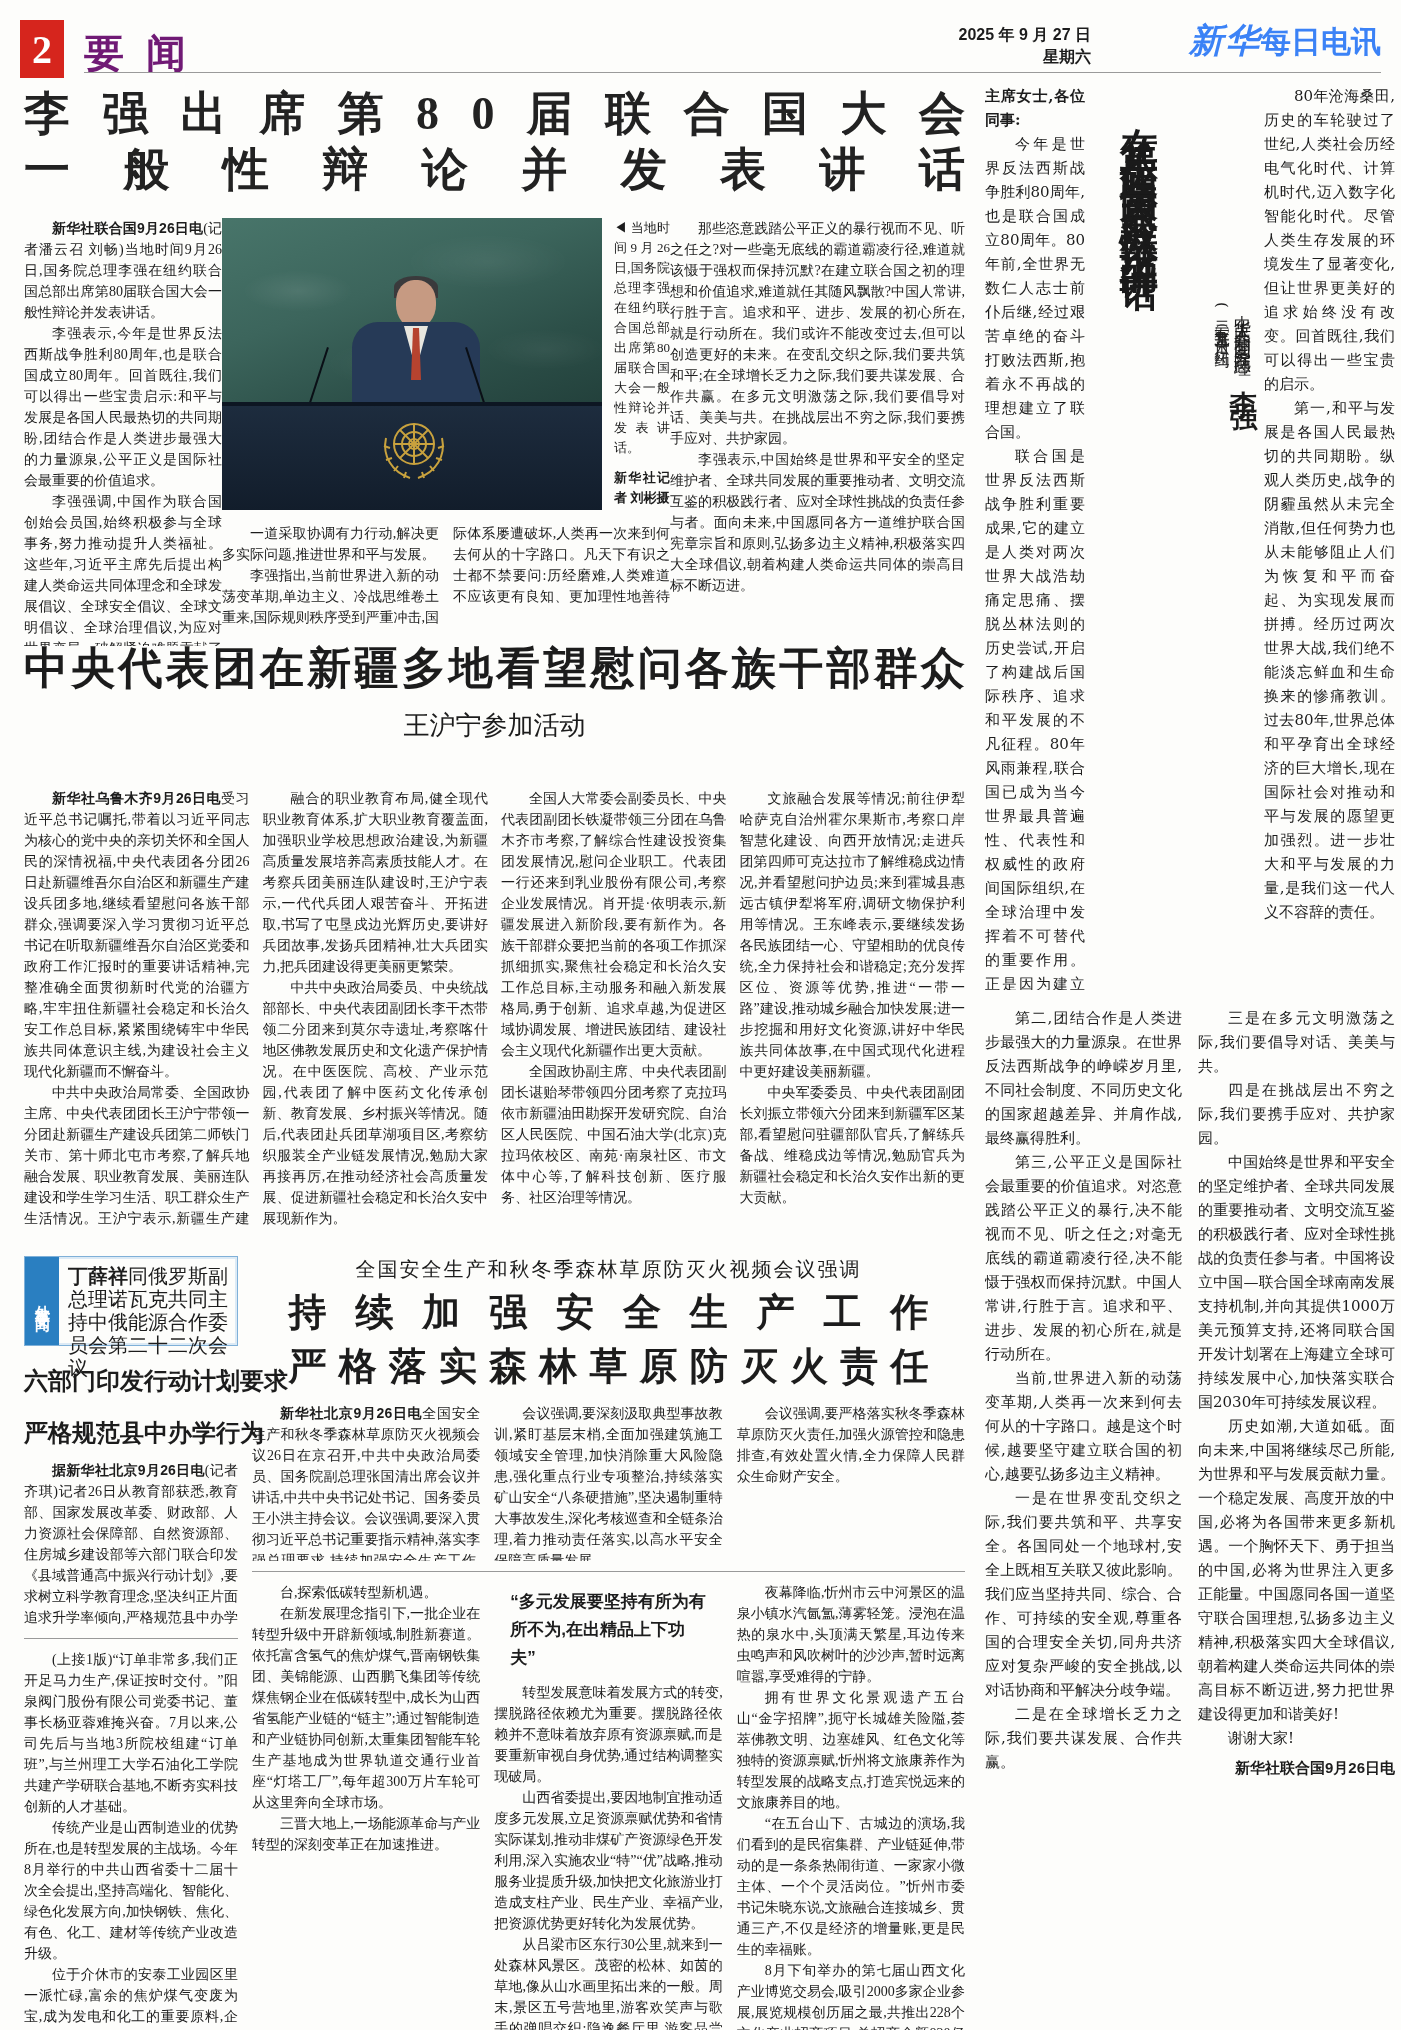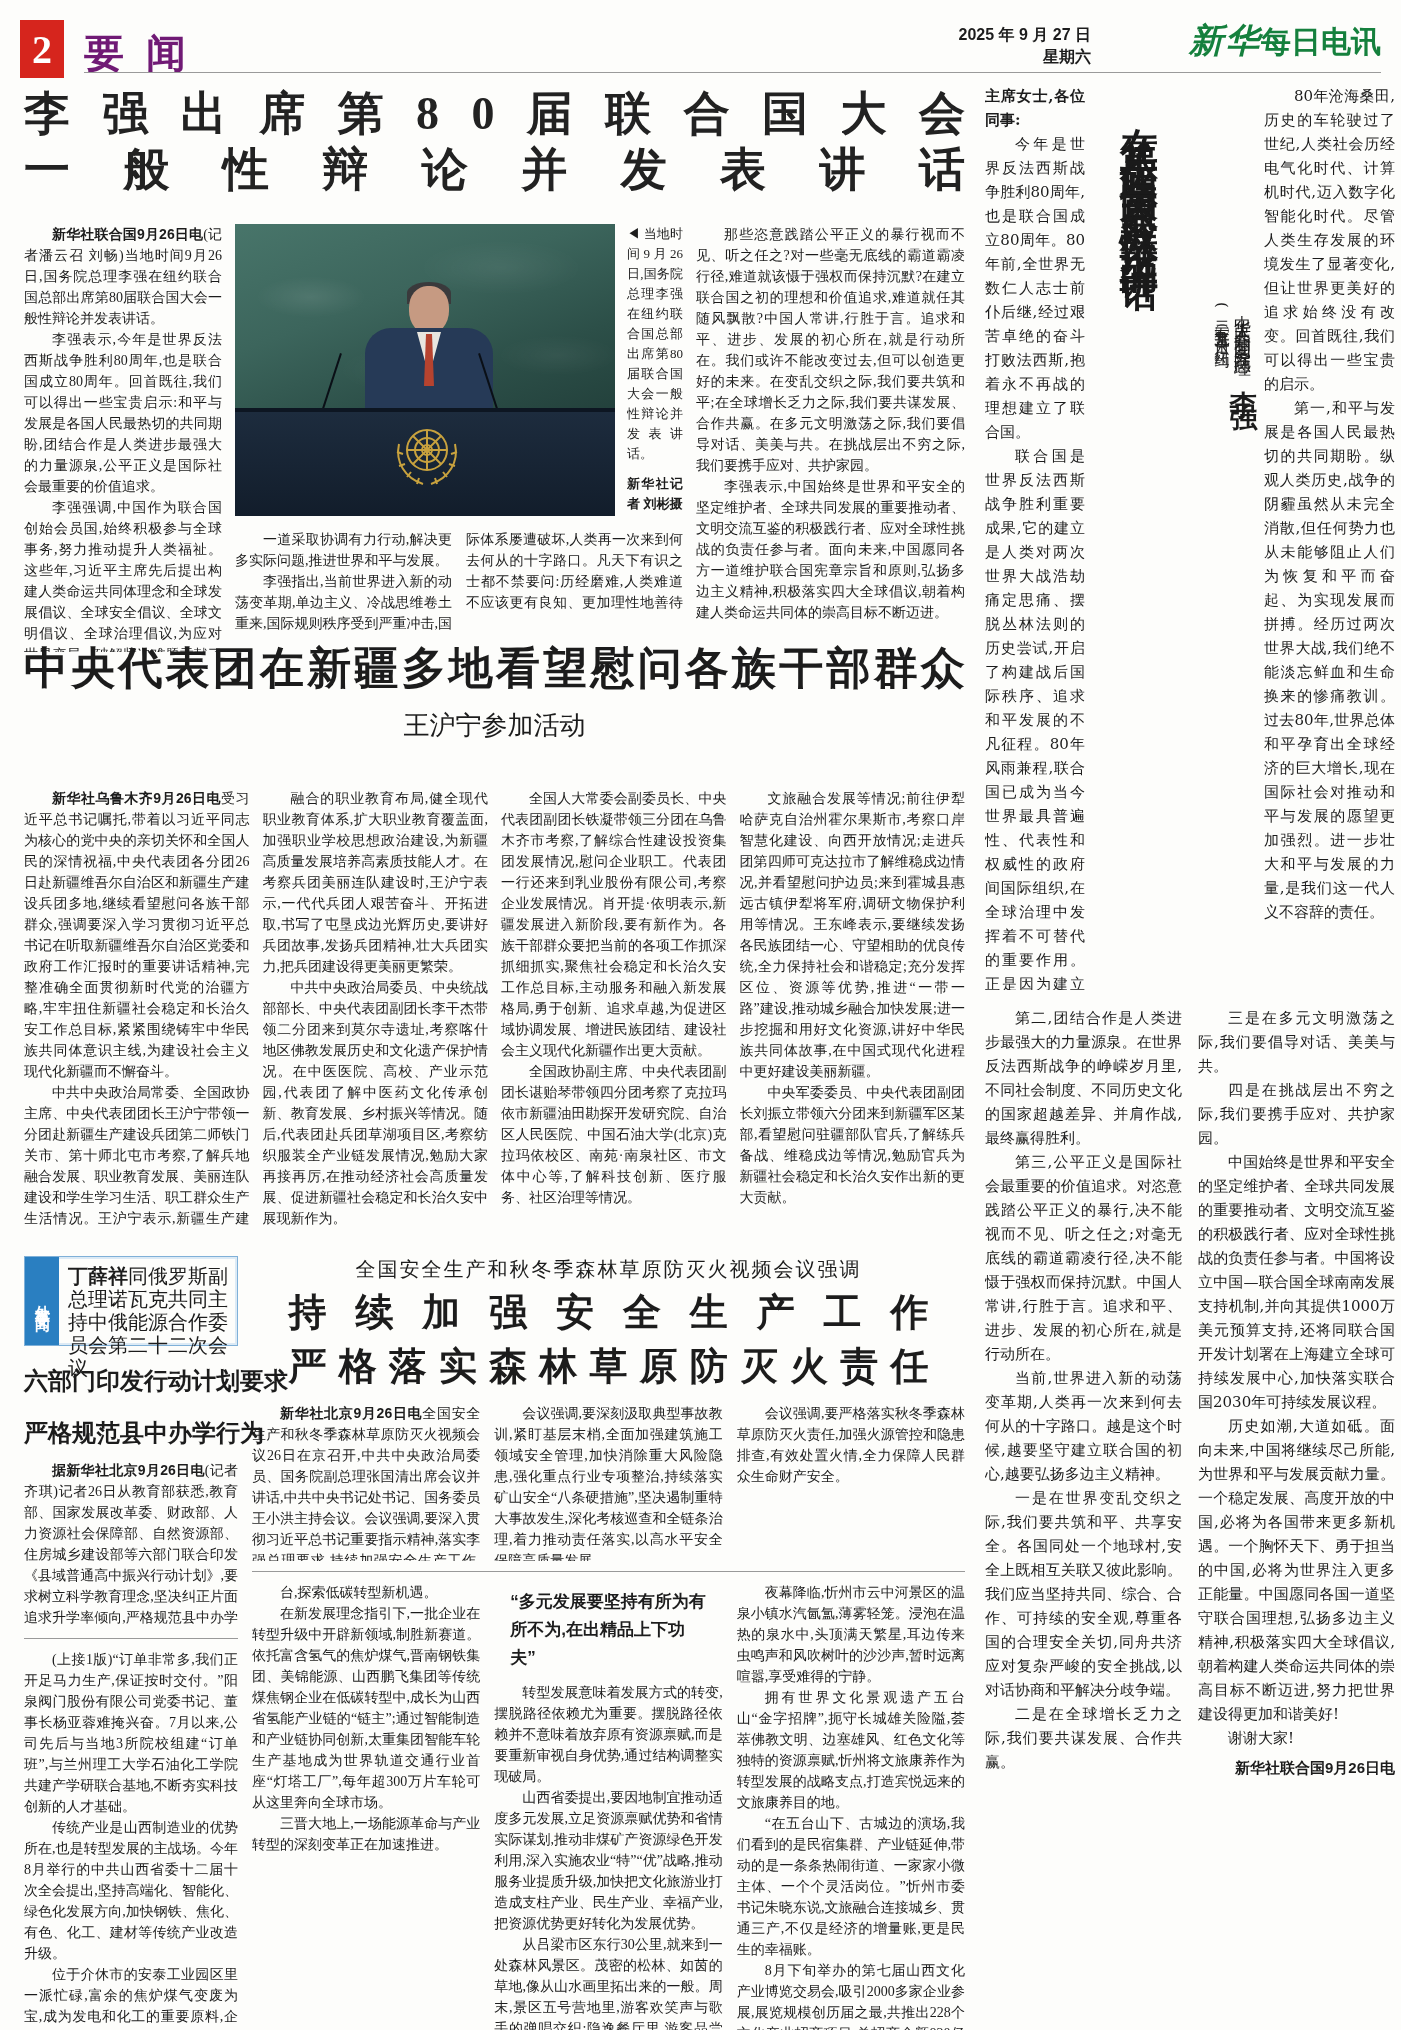--- a/index.html
+++ b/index.html
@@ -9,32 +9,32 @@
     font-family:"Liberation Serif",serif;
     overflow:hidden;
   }
   
   #header{position:absolute;left:20px;top:16px;width:1361px;height:62px;}
   .pagenum{position:absolute;left:0;top:4px;width:44px;height:58px;background:#d6251d;color:#fff;
     font:bold 40px "Liberation Serif",serif;display:flex;align-items:center;justify-content:center;}
   .section-name{position:absolute;left:64px;top:10px;color:#701a75;font:bold 40px "Liberation Serif",serif;letter-spacing:22px;}
   .header-rule{position:absolute;left:64px;right:0;top:56px;height:1px;background:#9a9a9a;}
   .dateblock{position:absolute;right:290px;top:8px;text-align:right;font:bold 16px "Liberation Sans",sans-serif;line-height:22px;}
-  .masthead{position:absolute;right:0;top:2px;color:#15803d;font:bold 30px "Liberation Serif",serif;white-space:nowrap;}
+  .masthead{position:absolute;right:0;top:2px;color:#3b82f6;font:bold 30px "Liberation Serif",serif;white-space:nowrap;}
   .masthead .script{font-style:italic;font-size:34px;letter-spacing:2px;}
   
   .para{margin:0;text-indent:2em;text-align:justify;font-size:14px;line-height:21px;}
   .para b,.lead-b{font-family:"Liberation Sans",sans-serif;font-weight:bold;}
   .col{overflow:hidden;}
   .cj{display:flex;justify-content:space-between;}
   .hrule{height:1px;background:#999;border:0;margin:10px 0;}
   
   #art-un{position:absolute;left:24px;top:86px;width:941px;height:552px;}
   .un-h{font:bold 46px "Liberation Serif",serif;line-height:56px;color:#222;}
-  #art-un .body{display:flex;gap:13px;margin-top:26px;height:428px;}
+  #art-un .body{display:flex;margin-top:20px;height:428px;}
   .un-c1{width:198px;flex:none;}
   .un-mid{width:448px;flex:none;display:flex;flex-wrap:wrap;}
   .photo{width:380px;height:292px;position:relative;flex:none;overflow:hidden;
     background:linear-gradient(160deg,#48756a 0%,#3c655c 30%,#2c4f48 55%,#23413c 75%,#1c3531 100%);}
   .photo .marble{position:absolute;inset:0;opacity:.5;
     background:
       radial-gradient(80px 30px at 20% 25%,rgba(255,255,255,.18),transparent 70%),
       radial-gradient(120px 40px at 70% 15%,rgba(255,255,255,.12),transparent 70%),
       radial-gradient(100px 35px at 45% 50%,rgba(220,240,230,.10),transparent 70%),
       radial-gradient(90px 30px at 85% 45%,rgba(255,255,255,.10),transparent 70%);}

